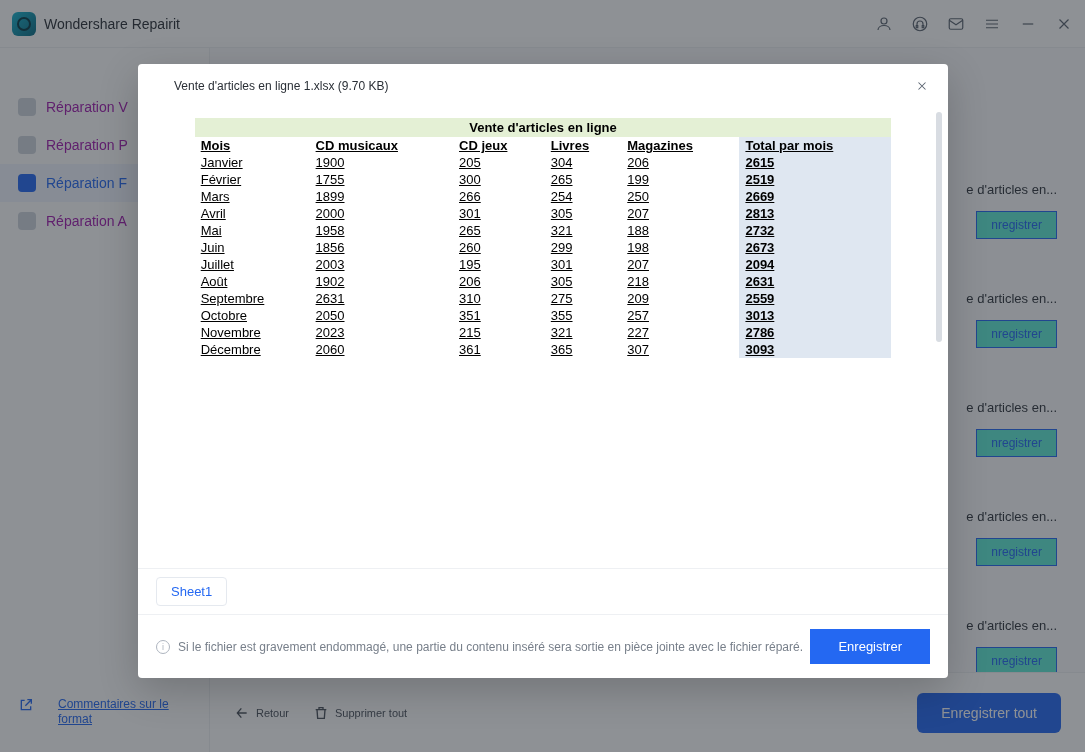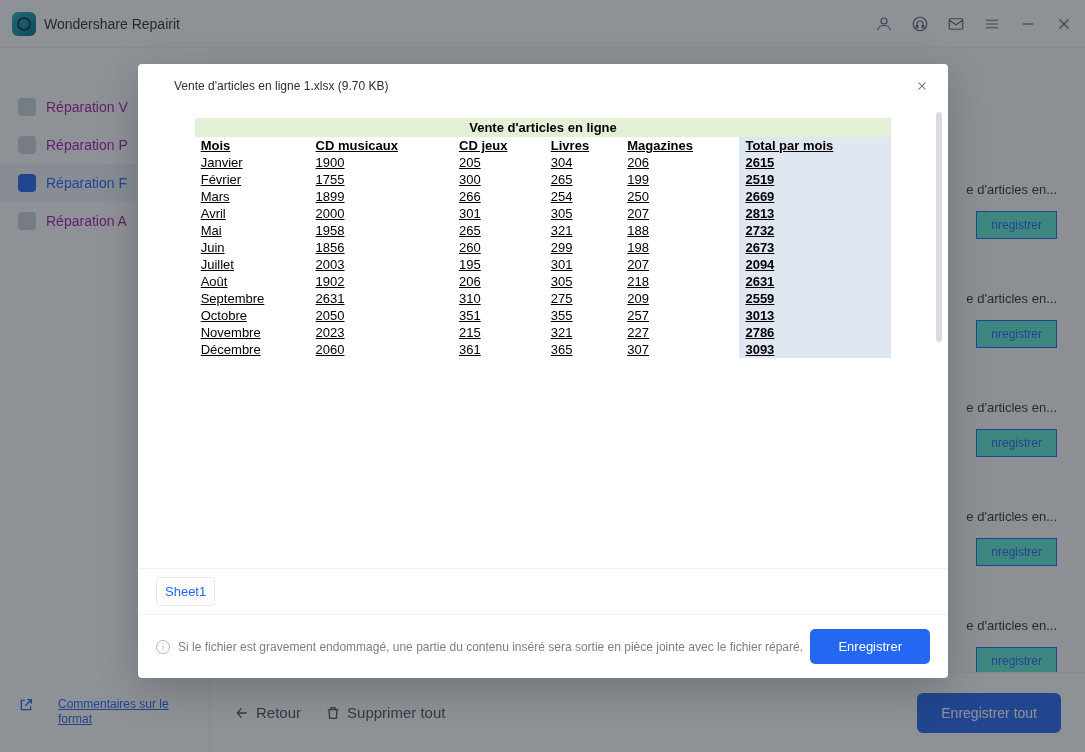--- a/index.html
+++ b/index.html
@@ -17,46 +17,46 @@
 .sidebar { width: 210px; background:#fff; border-right: 1px solid #eef0f3; padding-top: 40px; display:flex; flex-direction:column;}
 .side-item { display:flex; align-items:center; gap:10px; padding: 10px 18px; font-size: 14px; color:#a21caf; white-space:nowrap; overflow:hidden;}
 .side-item.active { color:#2468f2; background:#f0f5ff; font-weight:500;}
 .side-icon { width:18px;height:18px;border-radius:4px;background:#cfd5dd;display:inline-block;}
 .side-item.active .side-icon{background:#2468f2;}
 .sidebar-footer { margin-top:auto; padding: 14px 18px 24px; }
 .comments-link { display:flex; align-items:flex-start; gap:24px; color:#2468f2; font-size:12px; text-decoration:underline; line-height:1.3;}
 .comments-link svg{width:16px;height:16px;flex-shrink:0;}
 .content { flex:1; position:relative; background:#fafbfc; padding:20px 24px;}
 .bottom-bar { position:absolute; bottom:0; left:210px; right:0; height:80px; border-top:1px solid #eef0f3; display:flex; align-items:center; padding: 0 24px; background:#fff;}
-.bottom-left { display:flex; gap:24px; align-items:center; color:#4b525c; font-size:15px;}
+.bottom-left { display:flex; gap:24px; align-items:center; color:#4b525c; font-size:11px;}
 .bottom-left span{display:flex;align-items:center;gap:6px;}
 .bottom-spacer{flex:1;}
 .save-all-btn { background:#2468f2; color:#fff; border:none; padding:12px 24px; font-size:14px; border-radius:6px; font-weight:500;}
 .overlay { position:absolute; inset:0; background:rgba(30,36,44,0.5);}
 .modal { position:absolute; left:138px; top:64px; width:810px; height:614px; background:#fff; border-radius:4px; box-shadow:0 12px 40px rgba(0,0,0,0.2); display:flex; flex-direction:column;}
 .modal-header { display:flex; align-items:center; padding: 14px 18px 8px;}
 .modal-title { font-size:12px; color:#2a2f36;margin-left:18px;}
 .modal-close { margin-left:auto; width:16px; height:16px; display:flex;align-items:center;justify-content:center;color:#5b6470; cursor:pointer;}
 .modal-close svg{width:14px;height:14px;stroke:#5b6470;stroke-width:1.8;fill:none;}
 .modal-body { flex:1; overflow:auto; padding: 0 18px 10px; position:relative;}
 .scrollbar-vis{position:absolute;right:6px;top:10px;width:6px;height:230px;background:#d8dce2;border-radius:3px;}
 .spreadsheet { margin:16px auto; width:90%; font-size:13px; color:#000;}
 .sheet-title { background:#e4f0d5; text-align:center; font-weight:600; padding:2px 0;}
 .sheet-table { width:100%; border-collapse:collapse;text-decoration:underline;}
 .sheet-table th { text-align:left; font-weight:600; padding:1px 6px;}
 .sheet-table td { padding:1px 6px; text-align:left;}
 .sheet-table .num { text-align:left;}
 .total-col{background:#dfe7f1; font-weight:600;}
 .totals-row td { background:#e4f0d5; font-weight:600;}
 .sheet-tabs { padding: 8px 18px 8px; border-top:1px solid #eef0f3;}
-.sheet-tab { display:inline-block; padding:6px 8px; border:1px solid #e5e9ef; border-radius:4px; font-size:13px; color:#2468f2; background:#fff;}
+.sheet-tab { display:inline-block; padding:6px 14px; border:1px solid #e5e9ef; border-radius:4px; font-size:13px; color:#2468f2; background:#fff;}
 .modal-footer { border-top:1px solid #eef0f3; padding: 14px 18px; display:flex; align-items:center;}
 .footer-note { display:flex; align-items:center; gap:8px; color:#777f8a; font-size:12px;}
 .footer-note .info-ic{width:14px;height:14px;border:1.4px solid #aeb5bf;border-radius:50%;display:inline-flex;align-items:center;justify-content:center;font-size:9px;color:#aeb5bf;}
-.footer-save { margin-left:auto; background:#2468f2; color:#fff; border:none; padding:10px 28px; font-size:13px; border-radius:5px;}
+.footer-save { margin-left:auto; background:#2468f2; color:#fff; border:none; padding:10px 28px; font-size:13px; border-radius:0;}
 .back-cards { position:absolute; right:28px; top:134px; display:flex; flex-direction:column; gap:52px;}
 .back-card { width:120px; text-align:right; }
 .back-card-title{font-size:13px;color:#30353d;white-space:nowrap;overflow:hidden;text-overflow:ellipsis;margin-bottom:14px;}
 .back-card-btn{border:1px solid #2468f2;color:#2468f2;background:#5eead4;font-size:12px;padding:6px 14px;border-radius:0;display:inline-block;}
 </style>
 </head>
 <body>
 
 <div class="app">
   <div class="titlebar">

